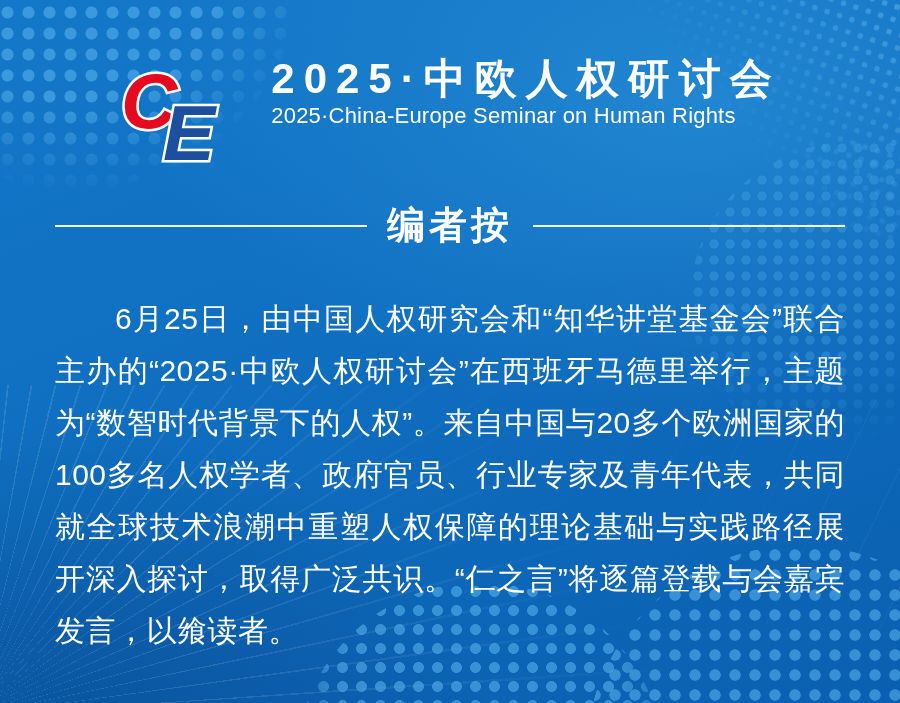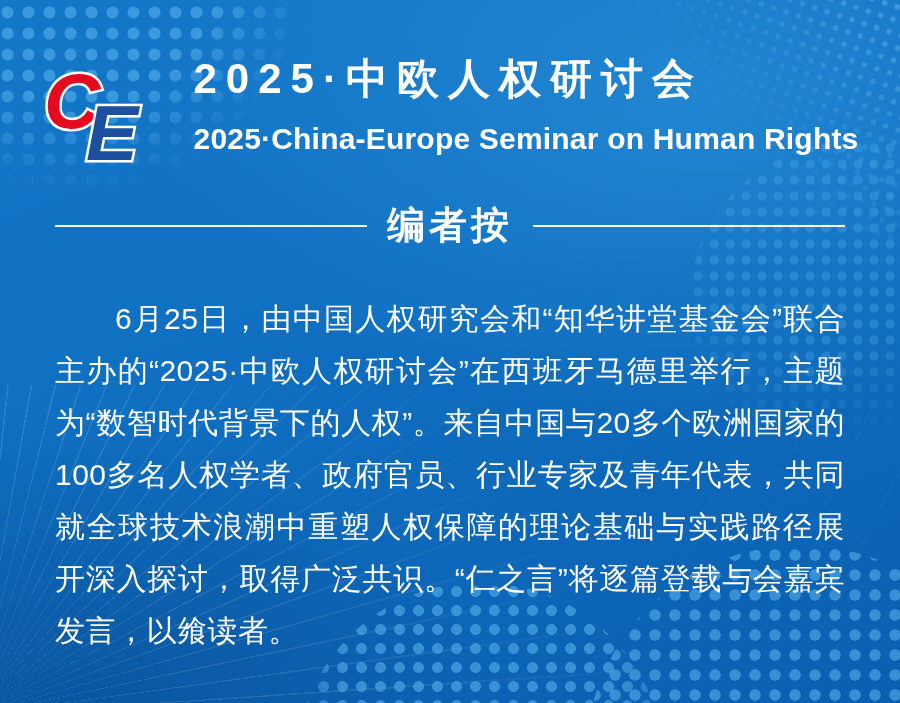--- a/index.html
+++ b/index.html
@@ -77,21 +77,21 @@
     font-family:"Liberation Sans",sans-serif;
     font-weight:900;font-style:italic;font-size:78px;
     stroke:#ffffff;stroke-width:5;paint-order:stroke;
   }
   .title-block{display:flex;flex-direction:column;}
   .title{
     margin:0;font-size:42px;font-weight:800;letter-spacing:9px;
     color:#ffffff;white-space:nowrap;line-height:1.1;
   }
   .subtitle{
-    margin-top:20px;font-size:30px;font-weight:700;letter-spacing:0.2px;
+    margin-top:1px;font-size:22px;font-weight:400;letter-spacing:0.2px;
     color:#ffffff;white-space:nowrap;
   }
   
   .note-head{
     position:relative;z-index:2;
     margin-top:36px;padding:0 55px;
     display:flex;align-items:center;gap:20px;
   }
   .note-line{flex:1;height:2px;background:rgba(255,255,255,0.95);}
   .note-label{

